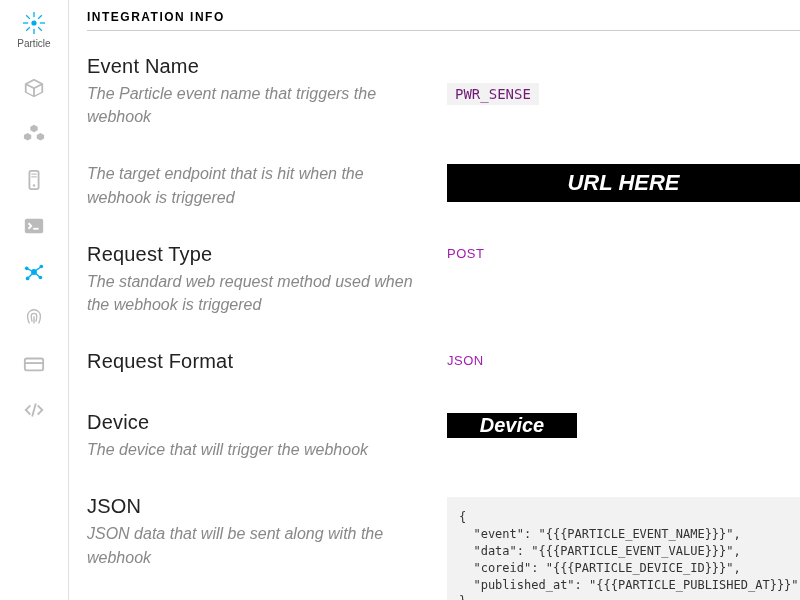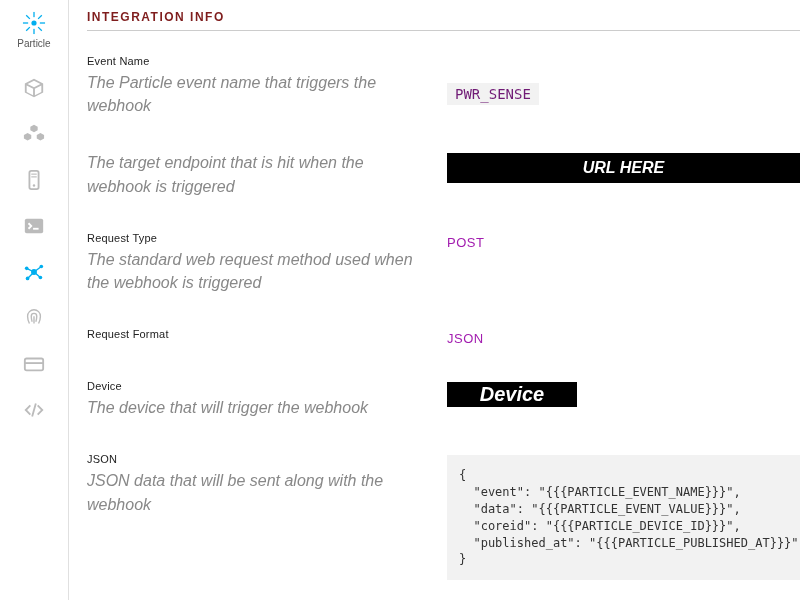--- a/index.html
+++ b/index.html
@@ -8,29 +8,29 @@
 .sidebar { width: 69px; background: #fff; border-right: 1px solid #e0e0e0; display: flex; flex-direction: column; align-items: center; padding-top: 10px; }
 .logo { display: flex; flex-direction: column; align-items: center; margin-bottom: 16px; cursor: pointer; }
 .logo svg { width: 26px; height: 26px; }
 .logo-text { font-size: 10px; color: #555; margin-top: 2px; }
 .nav-item { width: 55px; height: 46px; display: flex; align-items: center; justify-content: center; cursor: pointer; position: relative; }
 .nav-item svg { width: 22px; height: 22px; fill: #bbb; }
 .nav-item.active { background: #fff; }
 .nav-item.active::before { content: ""; position: absolute; left: 0; top: 6px; bottom: 6px; width: 0; }
 .nav-item.active svg { fill: #00aeef; }
 .content { flex: 1; padding: 10px 0 20px 18px; overflow-y: auto; }
-.section-title { font-size: 12px; letter-spacing: 1.5px; color: #7f1d1d; font-weight: 600; padding-bottom: 6px; border-bottom: 1px solid #ccc; margin-bottom: 24px; margin-right: 0; }
+.section-title { font-size: 12px; letter-spacing: 1.5px; color: #000000; font-weight: 600; padding-bottom: 6px; border-bottom: 1px solid #ccc; margin-bottom: 24px; margin-right: 0; }
 .field-row { display: flex; align-items: flex-start; margin-bottom: 34px; }
 .field-left { width: 360px; padding-right: 20px; }
-.field-label { font-size: 11px; color: #222; font-weight: 400; margin-bottom: 4px; letter-spacing: 0.2px; }
+.field-label { font-size: 20px; color: #222; font-weight: 400; margin-bottom: 4px; letter-spacing: 0.2px; }
 .field-desc { font-size: 16px; color: #888; font-style: italic; line-height: 1.45; }
 .field-value { flex: 1; padding-top: 2px; min-width: 0; }
 .code-inline { font-family: Menlo, Consolas, monospace; font-size: 14px; background: #f2f2f2; padding: 3px 8px; display: inline-block; color: #701a75; margin-top: 26px; }
 .value-plain { font-size: 13px; color: #a21caf; letter-spacing: 0.5px; }
-.black-banner { background: #000; color: #fff; font-weight: 700; font-style: italic; font-size: 16px; padding: 6px 0; text-align: center; width: 100%; }
+.black-banner { background: #000; color: #fff; font-weight: 700; font-style: italic; font-size: 22px; padding: 6px 0; text-align: center; width: 100%; }
 .black-banner-small { background: #000; color: #fff; font-weight: 700; font-style: italic; font-size: 20px; padding: 1px 0; text-align: center; width: 130px; }
 .json-block { font-family: Menlo, Consolas, monospace; font-size: 12px; background: #f2f2f2; padding: 12px; white-space: pre; color: #333; line-height: 1.4; overflow: hidden; }
 </style>
 </head>
 <body>
 
 <div class="app">
 
   <div class="sidebar">
     <div class="logo">

